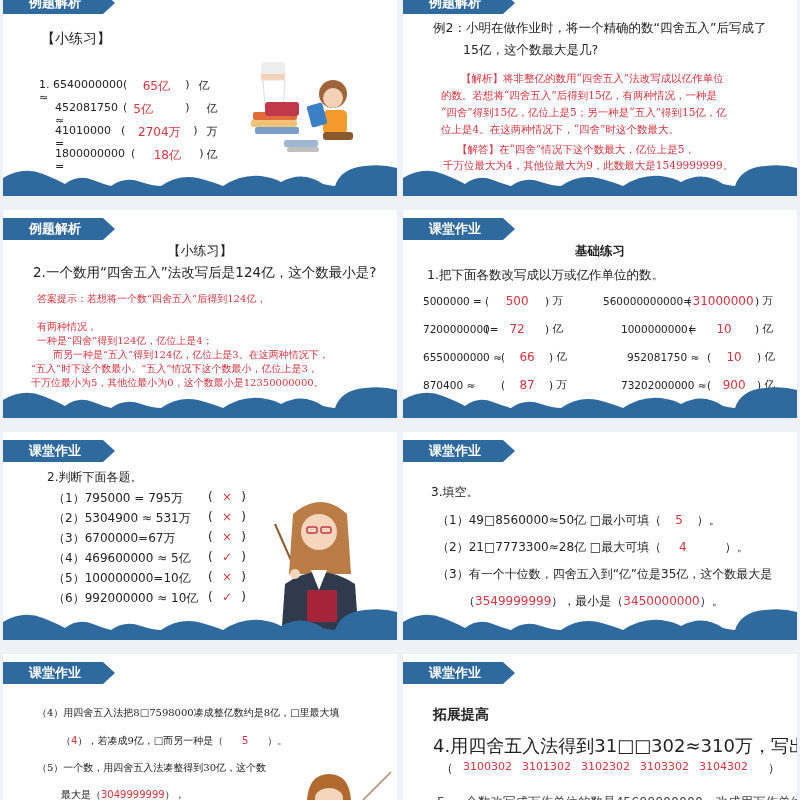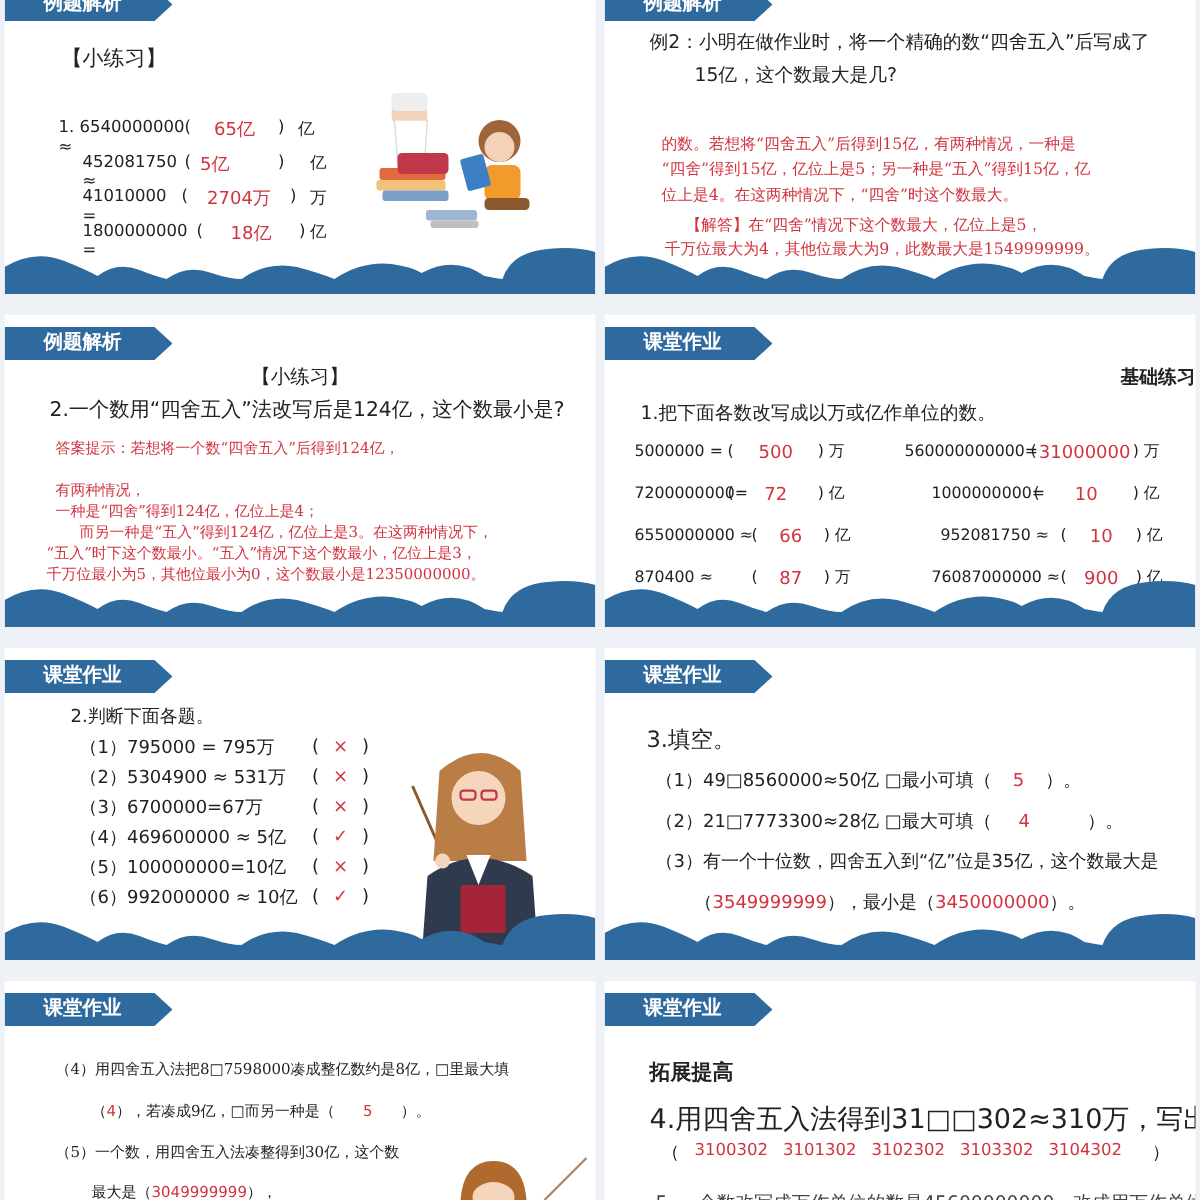--- a/index.html
+++ b/index.html
@@ -42,32 +42,32 @@
   
   .s2 .q { left: 30px; font-size: 12.5px; }
   .s2 .ex { left: 38px; font-size: 10.5px; font-family: "DejaVu Serif", "Liberation Serif", serif; }
 
   
   .s3 .sub { left: 0; width: 394px; text-align: center; top: 32px; font-size: 13px; }
   .s3 .q { left: 30px; top: 54px; font-size: 13.5px; }
   .s3 .ex { font-size: 10px; }
 
   
-  .s4 .sub { left: 0; width: 394px; text-align: right; top: 33px; font-size: 12.5px; font-weight: bold; }
+  .s4 .sub { left: 0; width: 394px; text-align: center; top: 33px; font-size: 12.5px; font-weight: bold; }
   .s4 .q { left: 24px; top: 57px; font-size: 12.5px; }
   .s4 .r { font-size: 10.5px; display: flex; align-items: center; }
   .s4 .r .a { width: 56px; text-align: center; font-size: 12px; }
 
   
   .s5 .q { left: 44px; top: 37px; font-size: 12px; }
   .s5 .it { left: 50px; font-size: 12px; }
   .s5 .pa { left: 205px; font-size: 12px; width: 38px; display: flex; justify-content: space-between; }
 
   
-  .s6 .q { left: 28px; top: 52px; font-size: 15px; }
+  .s6 .q { left: 28px; top: 52px; font-size: 12px; }
   .s6 .it { font-size: 12px; }
 
   
   .s7 .it { font-size: 10px; font-family: "DejaVu Serif", "Liberation Serif", serif; }
 
   
   .s8 .sub { left: 30px; top: 52px; font-size: 14px; font-weight: bold; }
   .s8 .q { left: 30px; top: 80px; font-size: 18px; text-align: right; }
 </style>
 </head>
@@ -130,20 +130,21 @@
   </svg>
   <svg class="clouds">
       <use href="#cloud"></use>
     </svg>
 </div>
 
 <div class="slide s2">
   <div class="tag">例题解析</div>
   <div class="t q" style="top:20px">例2：小明在做作业时，将一个精确的数“四舍五入”后写成了</div>
   <div class="t q" style="top:42px; left:60px">15亿，这个数最大是几?</div>
+  <div class="t ex red" style="top:72px; left:58px">【解析】将非整亿的数用“四舍五入”法改写成以亿作单位</div>
   <div class="t ex red" style="top:89px; left:38px">的数。若想将“四舍五入”后得到15亿，有两种情况，一种是</div>
   <div class="t ex red" style="top:106px; left:38px">“四舍”得到15亿，亿位上是5；另一种是“五入”得到15亿，亿</div>
   <div class="t ex red" style="top:123px; left:38px">位上是4。在这两种情况下，“四舍”时这个数最大。</div>
   <div class="t ex red" style="top:143px; left:54px">【解答】在“四舍”情况下这个数最大，亿位上是5，</div>
   <div class="t ex red" style="top:159px; left:40px">千万位最大为4，其他位最大为9，此数最大是1549999999。</div>
   <svg class="clouds">
       <use href="#cloud"></use>
     </svg>
 </div>
 
@@ -211,21 +212,21 @@
     <span>亿</span>
   </div>
   <div class="t r" style="left:224px; top:140px">
     <span style="width:80px">952081750 ≈</span>
       <span>(</span>
     <span class="a red" style="width:46px">10</span>
       <span>)&nbsp;</span>
     <span>亿</span>
   </div>
   <div class="t r" style="left:218px; top:168px">
-    <span style="width:86px">76087000000 ≈</span>
+    <span style="width:86px">73202000000 ≈</span>
       <span>(</span>
     <span class="a red" style="width:46px">900</span>
       <span>)&nbsp;</span>
     <span>亿</span>
   </div>
   <svg class="clouds">
       <use href="#cloud"></use>
     </svg>
 </div>
 

